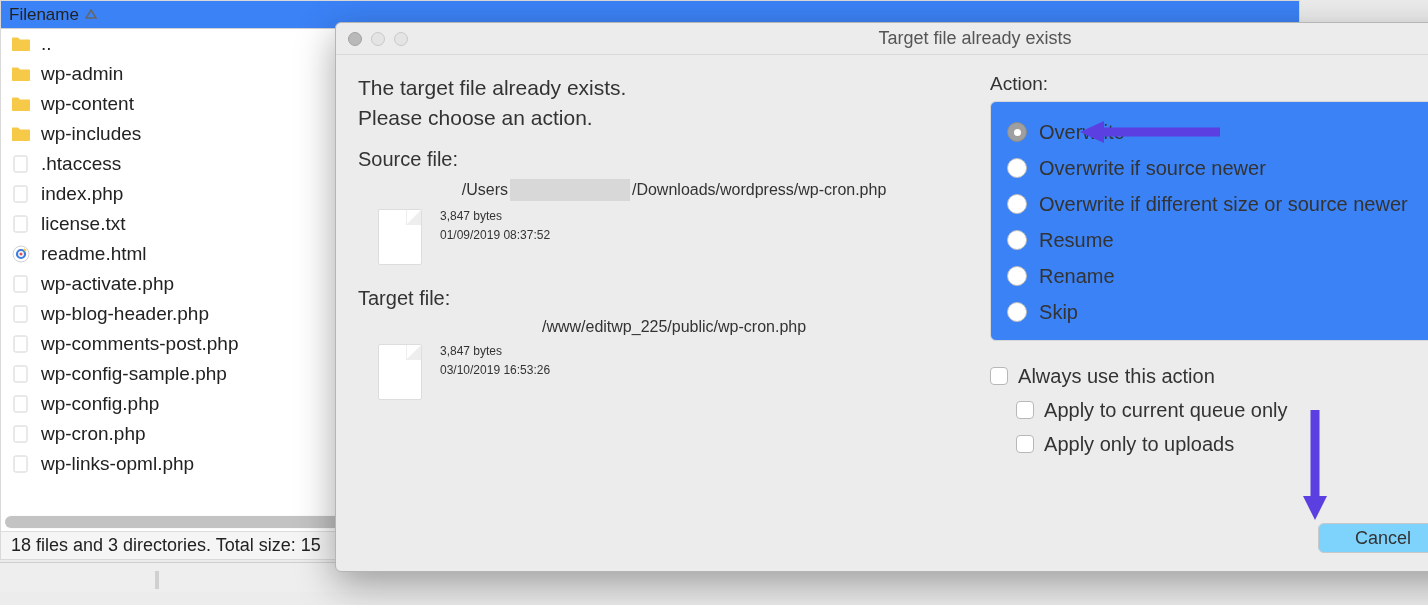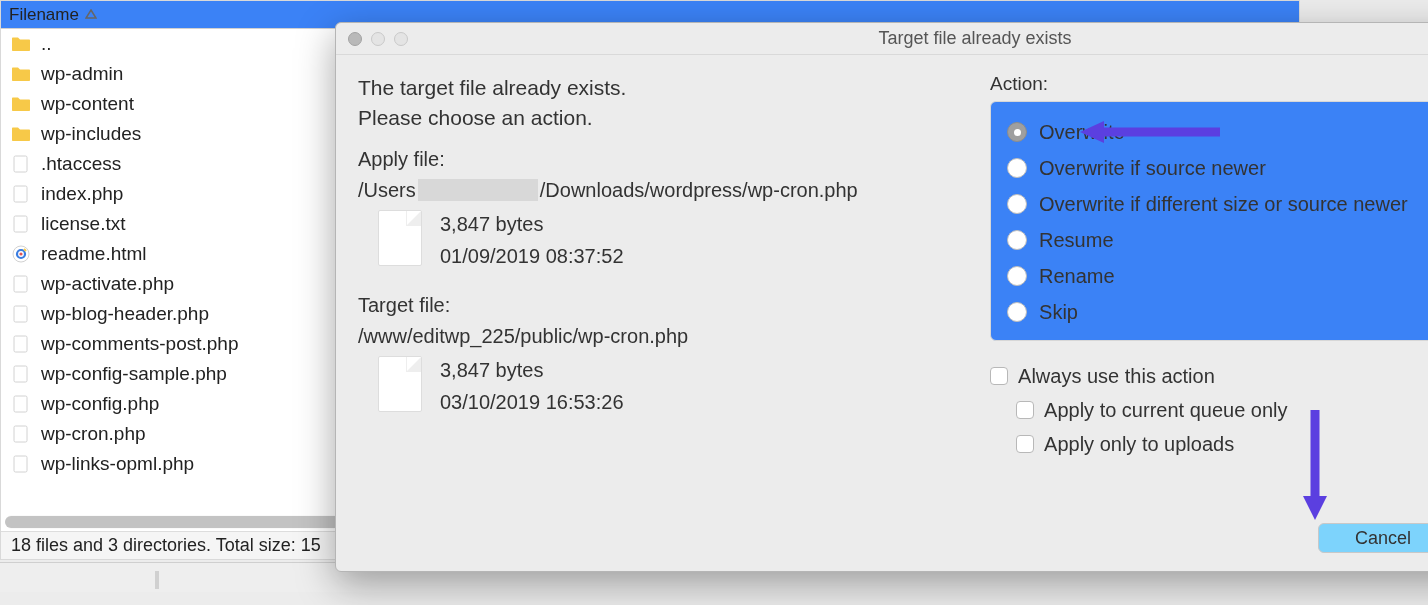--- a/index.html
+++ b/index.html
@@ -140,23 +140,24 @@
   .col-left {
     flex: 1.05;
   }
   .col-right {
     flex: 1;
     min-width: 460px;
   }
   .msg { font-size: 21px; line-height: 1.45; margin-bottom: 14px; color:#333; }
   .sect-label { font-size: 20px; color:#333; margin-bottom: 8px; }
   .path-row {
-    font-size: 20px; color:#333;
+    font-size: 16px; color:#333;
     display:flex; align-items:center; flex-wrap:wrap;
     margin-bottom: 6px;
+    justify-content: center;
   }
   .redact {
     display:inline-block;
     width: 120px; height: 22px;
     background: #d8d8d8;
     margin: 0 2px;
   }
   .file-block {
     display:flex; align-items:flex-start;
     gap: 18px;
@@ -173,21 +174,21 @@
   }
   .doc-icon::after{
     content:"";
     position:absolute;
     right:0; top:0;
     width: 14px; height: 14px;
     background: linear-gradient(135deg, #fff 48%, #eee 52%);
     border-left: 1px solid #eee;
     border-bottom: 1px solid #eee;
   }
-  .file-meta div { font-size: 20px; color:#333; line-height: 1.6; }
+  .file-meta div { font-size: 12px; color:#333; line-height: 1.6; }
 
   .action-label { font-size: 19px; color:#333; margin-bottom: 6px; }
   .action-box {
     background: #3b82f6;
     border: 1px solid #d7d7d7;
     border-radius: 6px;
     padding: 12px 16px 10px 16px;
   }
   .radio-row {
     display:flex; align-items:center;
@@ -423,21 +424,21 @@
     <div class="titlebar-title">Target file already exists</div>
   </div>
 
   <div class="dialog-body">
     <div class="col-left">
       <div class="msg">
         <div>The target file already exists.</div>
         <div>Please choose an action.</div>
       </div>
 
-      <div class="sect-label">Apply file:</div>
+      <div class="sect-label">Source file:</div>
       <div class="path-row">
         <span>/Users</span>
         <span class="redact"></span>
         <span>/Downloads/wordpress/wp-cron.php</span>
       </div>
       <div class="file-block">
         <div class="doc-icon"></div>
         <div class="file-meta">
           <div>3,847 bytes</div>
           <div>01/09/2019 08:37:52</div>

